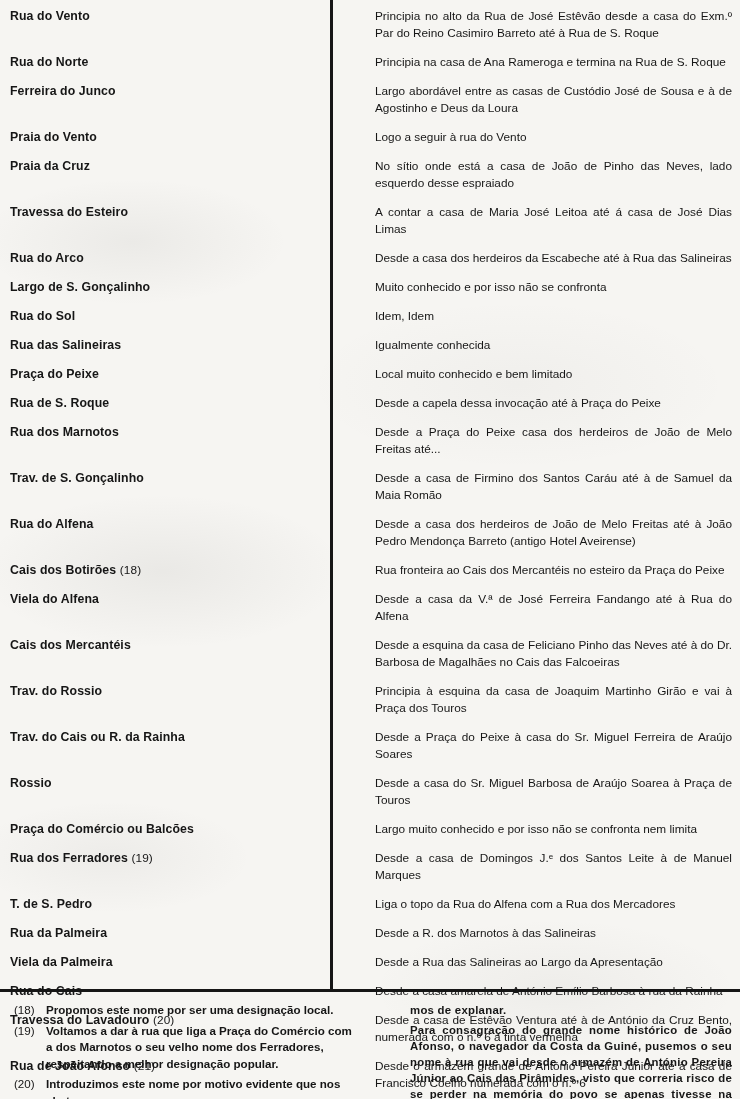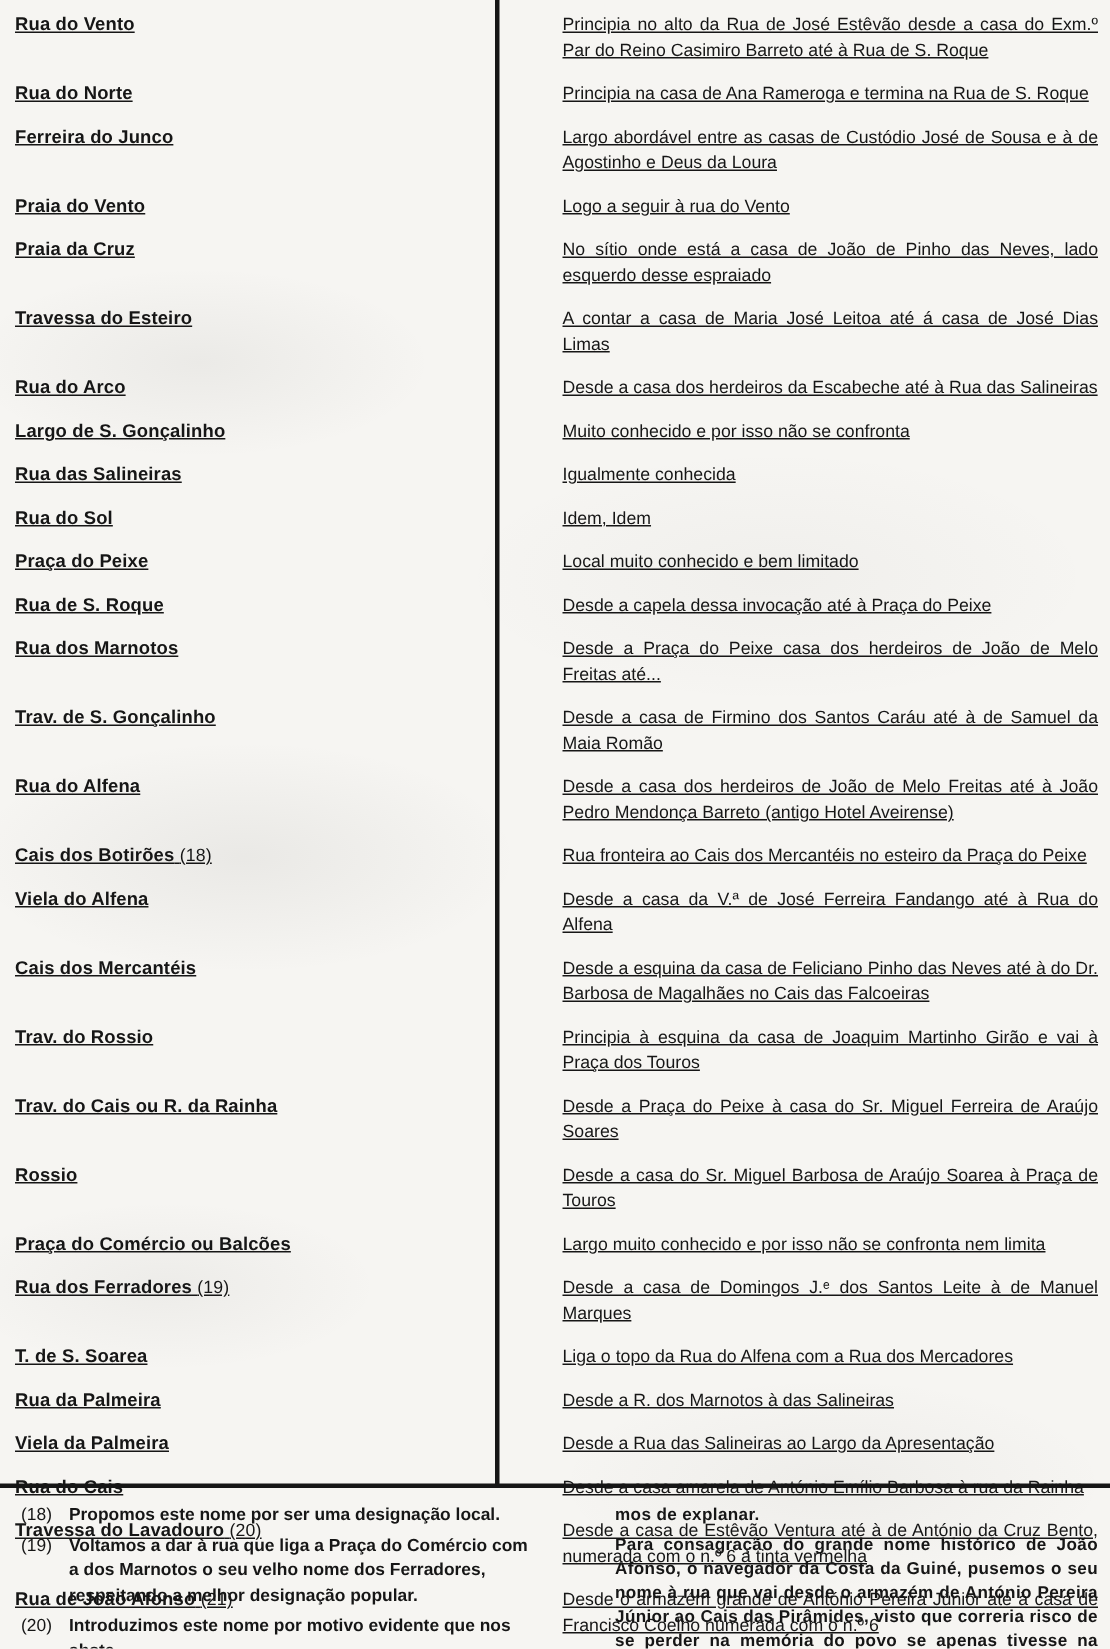--- a/index.html
+++ b/index.html
@@ -17,21 +17,21 @@
     content: "";
     position: absolute; inset: 0;
     background:
       radial-gradient(220px 90px at 18% 22%, rgba(90,90,85,0.07), transparent 70%),
       radial-gradient(260px 110px at 22% 52%, rgba(90,90,85,0.08), transparent 70%),
       radial-gradient(200px 80px at 15% 78%, rgba(90,90,85,0.06), transparent 70%),
       radial-gradient(300px 120px at 70% 35%, rgba(90,90,85,0.04), transparent 70%),
       radial-gradient(260px 100px at 75% 90%, rgba(90,90,85,0.05), transparent 70%);
     pointer-events: none;
   }
-  .rows { position: relative; padding: 8px 8px 0 10px; text-decoration: underline; }
+  .rows { position: relative; padding: 8px 8px 0 10px; }
   .row { display: flex; margin-bottom: 12px; }
   .name-cell {
     width: 320px; flex-shrink: 0;
     font-weight: 700; font-size: 12.3px; line-height: 17px;
     letter-spacing: 0.1px;
     padding-right: 10px;
   }
   .note { font-weight: 400; font-size: 11.8px; }
   .desc-cell {
     flex: 1;
@@ -96,28 +96,28 @@
       </div>
     <div class="row">
         <div class="name-cell"><span>Rua do Arco</span> <span class="note"></span></div>
         <div class="desc-cell">Desde a casa dos herdeiros da Escabeche até à Rua das Salineiras</div>
       </div>
     <div class="row">
         <div class="name-cell"><span>Largo de S. Gonçalinho</span> <span class="note"></span></div>
         <div class="desc-cell">Muito conhecido e por isso não se confronta</div>
       </div>
     <div class="row">
+        <div class="name-cell"><span>Rua do Sol</span> <span class="note"></span></div>
+        <div class="desc-cell">Idem, Idem</div>
+      </div>
+    <div class="row">
         <div class="name-cell"><span>Rua das Salineiras</span> <span class="note"></span></div>
         <div class="desc-cell">Igualmente conhecida</div>
       </div>
     <div class="row">
-        <div class="name-cell"><span>Rua do Sol</span> <span class="note"></span></div>
-        <div class="desc-cell">Idem, Idem</div>
-      </div>
-    <div class="row">
         <div class="name-cell"><span>Praça do Peixe</span> <span class="note"></span></div>
         <div class="desc-cell">Local muito conhecido e bem limitado</div>
       </div>
     <div class="row">
         <div class="name-cell"><span>Rua de S. Roque</span> <span class="note"></span></div>
         <div class="desc-cell">Desde a capela dessa invocação até à Praça do Peixe</div>
       </div>
     <div class="row">
         <div class="name-cell"><span>Rua dos Marnotos</span> <span class="note"></span></div>
         <div class="desc-cell">Desde a Praça do Peixe casa dos herdeiros de João de Melo Freitas até...</div>
@@ -156,21 +156,21 @@
       </div>
     <div class="row">
         <div class="name-cell"><span>Praça do Comércio ou Balcões</span> <span class="note"></span></div>
         <div class="desc-cell">Largo muito conhecido e por isso não se confronta nem limita</div>
       </div>
     <div class="row">
         <div class="name-cell"><span>Rua dos Ferradores</span> <span class="note">(19)</span></div>
         <div class="desc-cell">Desde a casa de Domingos J.ᵉ dos Santos Leite à de Manuel Marques</div>
       </div>
     <div class="row">
-        <div class="name-cell"><span>T. de S. Soarea</span> <span class="note"></span></div>
+        <div class="name-cell"><span>T. de S. Pedro</span> <span class="note"></span></div>
         <div class="desc-cell">Liga o topo da Rua do Alfena com a Rua dos Mercadores</div>
       </div>
     <div class="row">
         <div class="name-cell"><span>Rua da Palmeira</span> <span class="note"></span></div>
         <div class="desc-cell">Desde a R. dos Marnotos à das Salineiras</div>
       </div>
     <div class="row">
         <div class="name-cell"><span>Viela da Palmeira</span> <span class="note"></span></div>
         <div class="desc-cell">Desde a Rua das Salineiras ao Largo da Apresentação</div>
       </div>

